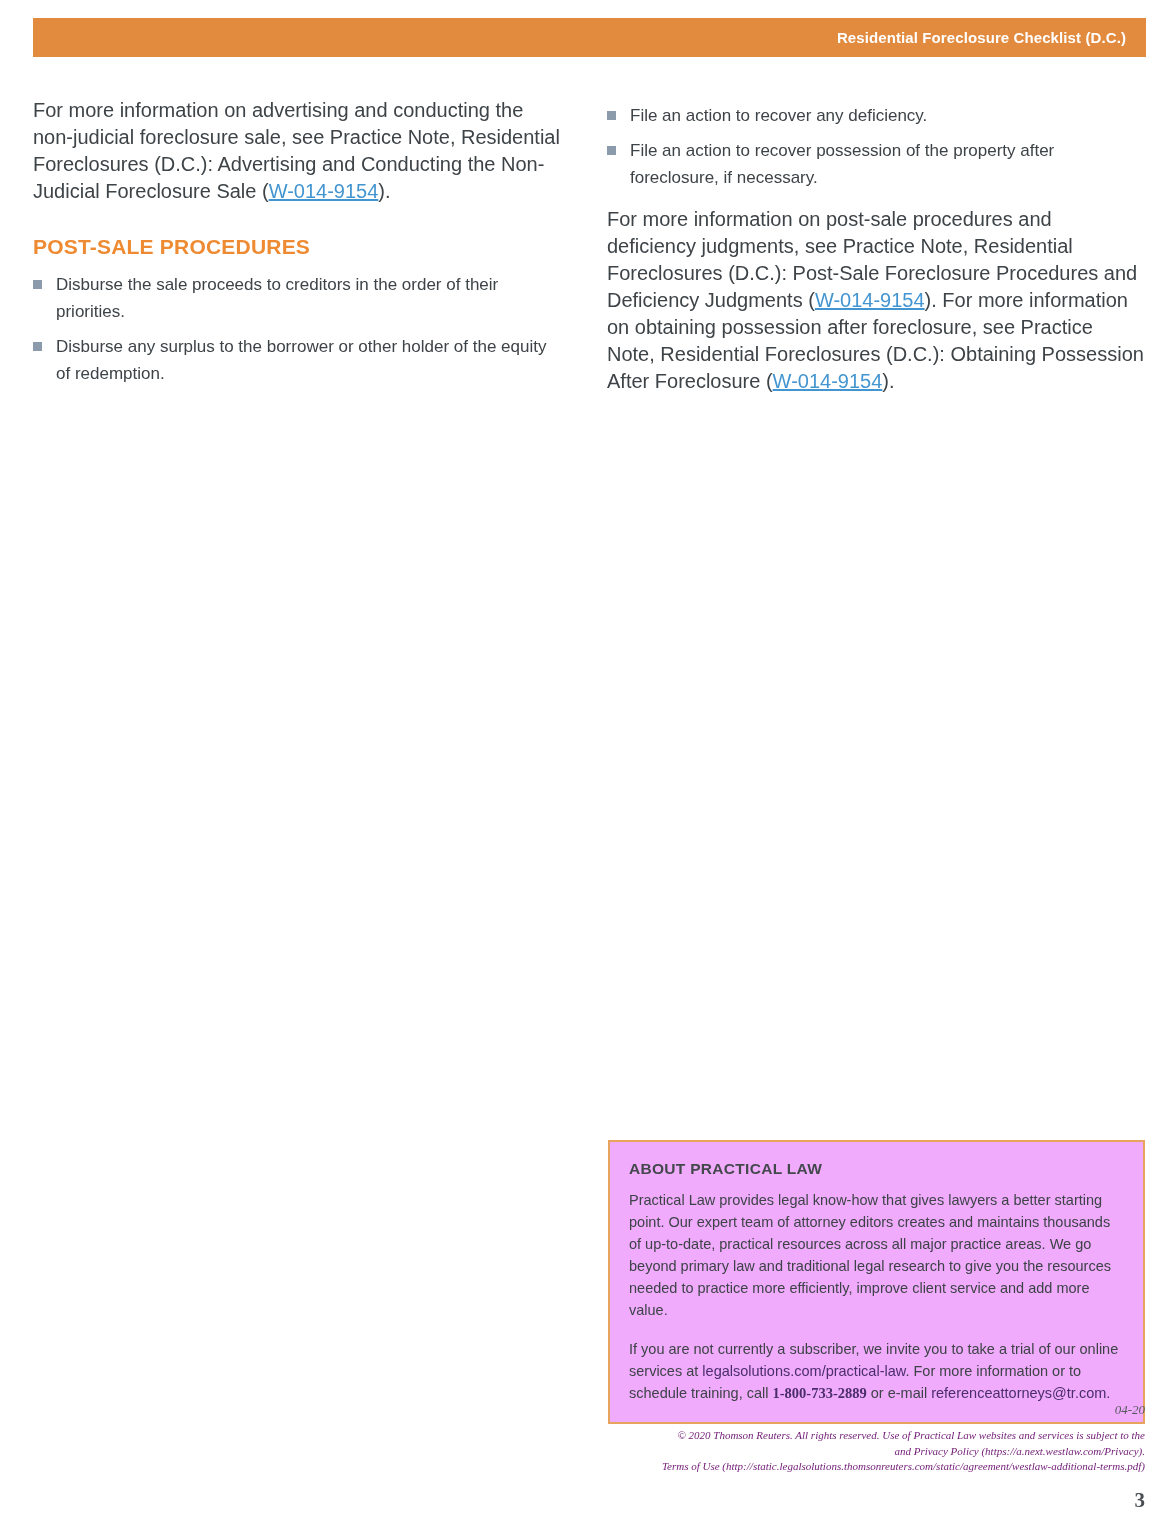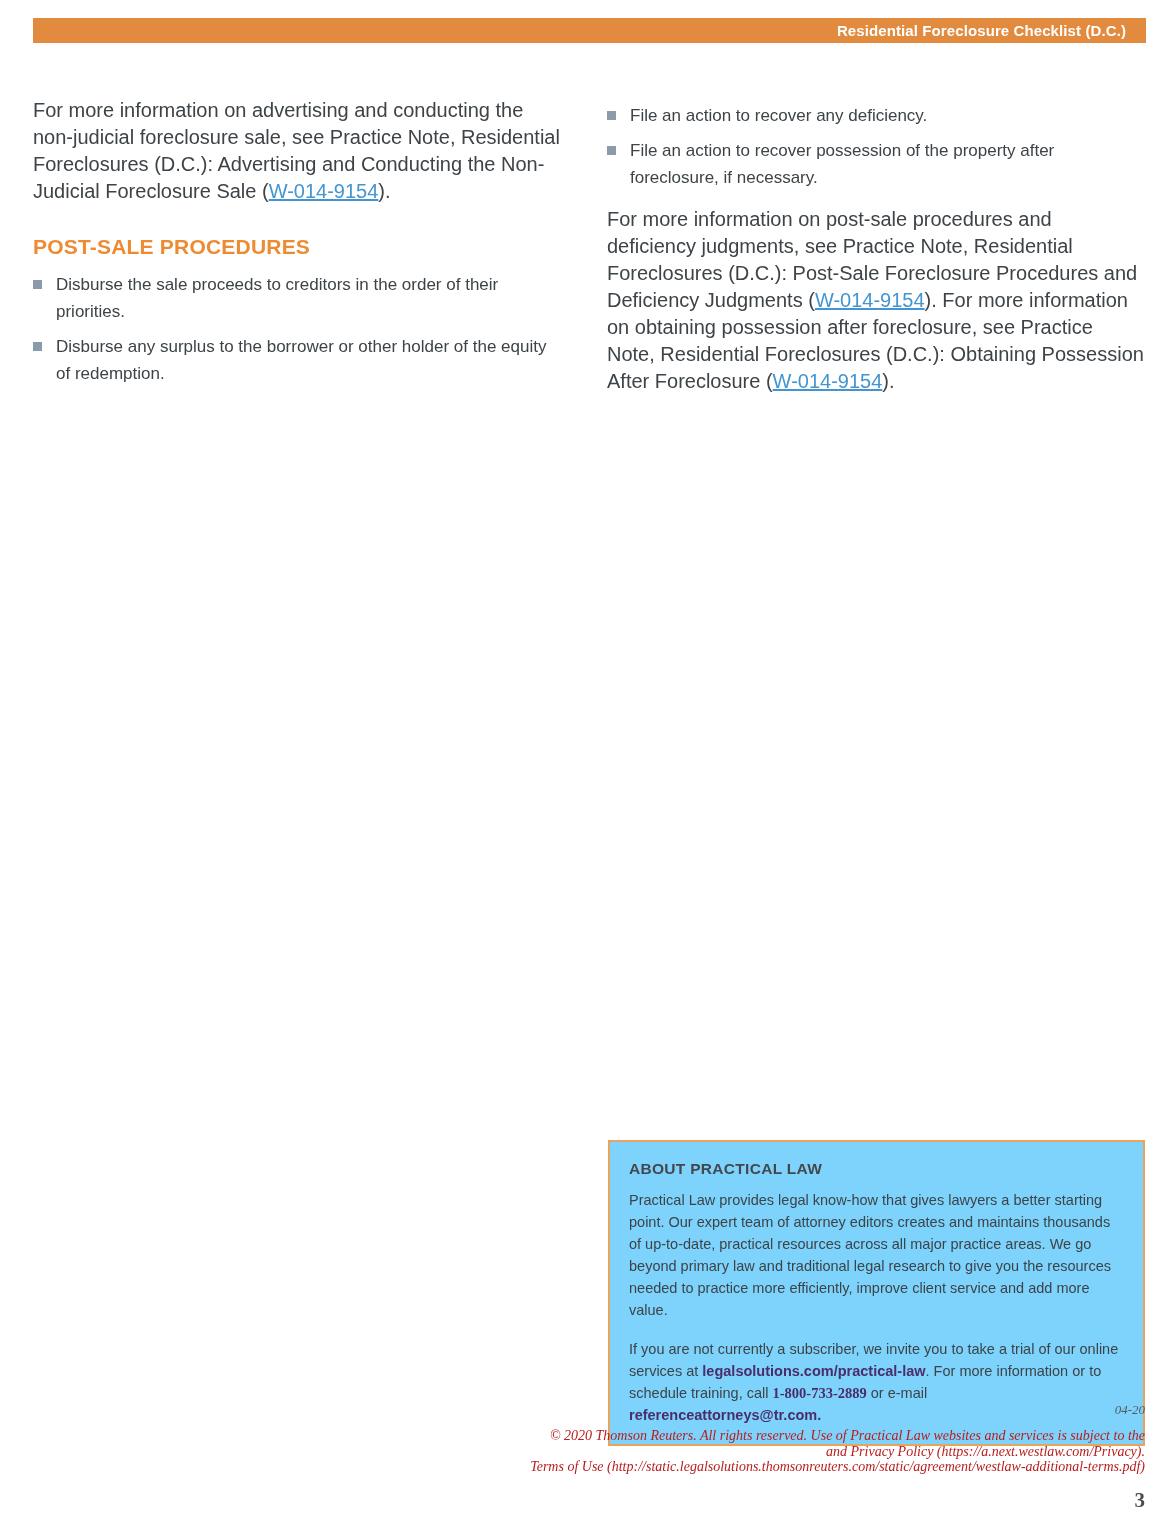--- a/index.html
+++ b/index.html
@@ -12,21 +12,21 @@
     font-family: "Liberation Sans", sans-serif;
     color: #3d4347;
     overflow: hidden;
   }
   
   .topbar {
     position: absolute;
     left: 33px;
     top: 18px;
     width: 1113px;
-    height: 25px;
+    height: 39px;
     background: #e28b3f;
     display: flex;
     align-items: center;
     justify-content: flex-end;
     padding-right: 20px;
     padding-left: 44px;
   }
   .topbar-title {
     color: #ffffff;
     font-weight: bold;
@@ -86,39 +86,39 @@
   .col-right .body { margin-top: 15px; }
   
   .about-box {
     position: absolute;
     left: 608px;
     top: 1140px;
     width: 537px;
     min-height: 253px;
     border: 2px solid #e8a35c;
     padding: 18px 20px 18px 19px;
-    background: #7dd3fc;
+    background: #f0abfc;
   }
   .about-heading {
     font-size: 15.5px;
     font-weight: bold;
     color: #43484c;
     margin: 0 0 11px 0;
     letter-spacing: 0.3px;
   }
   .about-p {
     font-size: 14.5px;
     line-height: 22px;
     margin: 0;
     color: #3d4347;
   }
   .about-p + .about-p { margin-top: 17px; }
   .plink {
     color: #4a2d69;
-    font-weight: bold;
+    font-weight: normal;
     text-decoration: none;
     cursor: pointer;
   }
   .plink-static {
     color: #4a2d69;
     font-weight: bold;
     font-family: Liberation Serif, serif;
   }
   
   .footer {
@@ -128,24 +128,24 @@
     text-align: right;
     color: #55595c;
     font-family: Liberation Serif, serif;
   }
   .date-code {
     font-size: 13px;
     font-style: italic;
   }
   .copyright {
     margin-top: 10px;
-    font-size: 14px;
+    font-size: 11px;
     line-height: 15.5px;
     font-style: italic;
-    color: #b91c1c;
+    color: #701a75;
   }
   .page-number {
     margin-top: 13px;
     font-size: 21px;
     font-weight: bold;
     color: #4a4e52;
   }
 </style>
 </head>
 <body>

